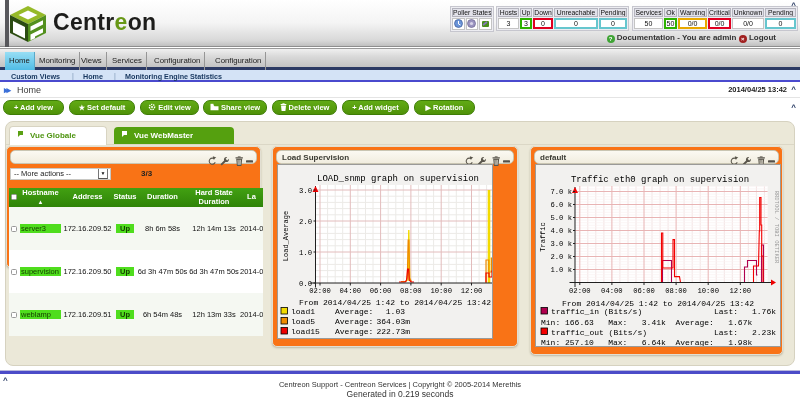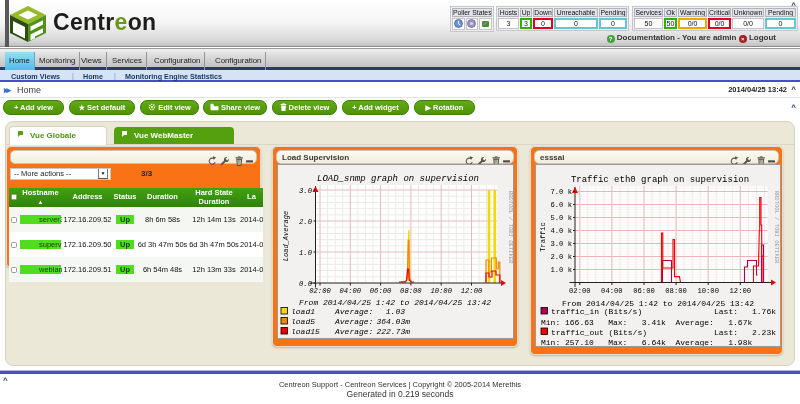--- a/index.html
+++ b/index.html
@@ -55,21 +55,21 @@
 .whead .wtitle { position:absolute; left:5px; top:2px; font-size:8px; font-weight:bold; color:#3b3b33; }
 .wicons { position:absolute; right:3px; top:2px; }
 #moreact { position:absolute; left:3px; top:21px; width:101px; height:12px; border:1px solid #c8c8c4; background:#fff; font-size:7.5px; color:#222; line-height:10px; padding-left:3px; }
 #moreact .db { position:absolute; right:2px; top:0px; width:10px; height:10px; background:#fff; border:1px solid #777; border-top:none; border-bottom:1px solid #555; font-size:5px; text-align:center; line-height:9px; color:#111; }
 #cnt33 { position:absolute; left:134px; top:22px; font-size:8px; font-weight:bold; color:#222; }
 #htable { position:absolute; left:2px; top:41px; width:254px; border-collapse:collapse; font-size:7.5px; table-layout:fixed; }
 #htable th { background:linear-gradient(#42a012,#2f8408); color:#fff; font-size:7.5px; font-weight:bold; padding:1px 0; line-height:8.5px; }
 #htable td { padding:0; height:11px; text-align:center; color:#111; white-space:nowrap; overflow:hidden; }
 #htable tr.odd td { background:#f5f8f2; }
 #htable tr.even td { background:#ffffff; }
-.hname { background:#4fdd1d; color:#143c00; display:block; margin:8px 1px; text-align:left; padding-left:19px; line-height:9px; }
+.hname { background:#4fdd1d; color:#143c00; display:block; margin:17px 1px; text-align:left; padding-left:1px; line-height:9px; }
 .hup { background:#4fdd1d; color:#143c00; display:block; margin:1px 3px; line-height:9px; font-weight:bold; }
 .cb { display:inline-block; width:6px; height:6px; border:1px solid #999; background:#fff; border-radius:1.5px; vertical-align:middle; }
 .gpanel { position:absolute; background:#f2f1ef; border:1px solid #9a9a98; overflow:hidden; }
 #footer { position:absolute; left:0; top:370px; width:800px; height:34px; background:#fff; border-top:1px solid #b8b8dc; }
 #footer .f1 { position:absolute; top:9px; width:800px; text-align:center; font-size:7.5px; color:#333; }
 #footer .f2 { position:absolute; top:18px; width:800px; text-align:center; font-size:8.5px; color:#333; }
 #caret-bot { position:absolute; left:3px; top:4px; }
 </style>
 </head>
 <body>
@@ -312,21 +312,21 @@
                 <rect x="30.8" y="0.4" width="2.8" height="0.9"></rect>
               </g>
               <g stroke="#f1eddf" stroke-width="0.7">
                 <line x1="30.9" y1="3.8" x2="31.2" y2="8.8"></line>
                 <line x1="32.2" y1="3.8" x2="32.2" y2="8.8"></line>
                 <line x1="33.5" y1="3.8" x2="33.2" y2="8.8"></line>
               </g>
               <rect x="39" y="4.2" width="7" height="2.4" rx="0.6" fill="#55514a"></rect>
             </svg></div>
         </div>
-      <div class="gpanel" style="left:4px; top:17px; width:237px; height:175px;font-style:italic;">
+      <div class="gpanel" style="left:4px; top:17px; width:216px; height:175px;">
           <svg width="235" height="173" viewBox="0 0 235 173" style="position:absolute;left:0;top:0;">
 <rect x="0" y="0" width="235" height="173" fill="#f2f1ef"></rect>
 <rect x="37.5" y="20.0" width="182.0" height="98.0" fill="#ffffff"></rect>
 <line x1="49.6" y1="20.0" x2="49.6" y2="118.0" stroke="#eceae7" stroke-width="1"></line>
 <line x1="57.2" y1="20.0" x2="57.2" y2="118.0" stroke="#eceae7" stroke-width="1"></line>
 <line x1="64.7" y1="20.0" x2="64.7" y2="118.0" stroke="#eceae7" stroke-width="1"></line>
 <line x1="79.9" y1="20.0" x2="79.9" y2="118.0" stroke="#eceae7" stroke-width="1"></line>
 <line x1="87.5" y1="20.0" x2="87.5" y2="118.0" stroke="#eceae7" stroke-width="1"></line>
 <line x1="95.0" y1="20.0" x2="95.0" y2="118.0" stroke="#eceae7" stroke-width="1"></line>
 <line x1="110.2" y1="20.0" x2="110.2" y2="118.0" stroke="#eceae7" stroke-width="1"></line>
@@ -407,21 +407,21 @@
 <rect x="3" y="162.5" width="6.5" height="6.5" fill="#ee0000" stroke="#000" stroke-width="0.8"></rect>
 <text x="13" y="169" font-family="Liberation Mono, monospace" font-size="8" fill="#000" xml:space="preserve">load15</text>
 <text x="57" y="169" font-family="Liberation Mono, monospace" font-size="8" fill="#000" xml:space="preserve">Average:</text>
 <text x="132" y="169" font-family="Liberation Mono, monospace" font-size="8" fill="#000" text-anchor="end" xml:space="preserve">222.73m</text>
 <text x="231" y="62" font-family="Liberation Mono, monospace" font-size="5.5" fill="#9a9a9a" text-anchor="middle" transform="rotate(90 231 62)">RRDTOOL / TOBI OETIKER</text>
 </svg>
         </div>
     </div>
     <div id="w3" class="widget">
       <div class="whead">
-          <div class="wtitle">esssai</div>
+          <div class="wtitle">default</div>
           <div class="wicons"><svg width="46" height="11" viewBox="0 0 46 11">
               <g stroke="#5a564c" fill="none" stroke-width="1.1">
                 <path d="M7.6,3.1 A3.1,3.1 0 1 0 8.2,6.3"></path>
               </g>
               <polygon points="5.9,0.2 9.3,1.6 6.2,3.4" fill="#5a564c"></polygon>
               <path d="M20.2,1.2 a2.5,2.5 0 0 0 -3.1,3.3 l-3.2,3.2 a1,1 0 0 0 1.4,1.4 l3.2,-3.2 a2.5,2.5 0 0 0 3.3,-3.1 l-1.6,1.6 l-1.6,-1.6 z" fill="#5a564c"></path>
               <g fill="#5a564c">
                 <path d="M29.2,2.8 h6 l-0.7,6.6 a0.8,0.8 0 0 1 -0.8,0.7 h-3 a0.8,0.8 0 0 1 -0.8,-0.7 z"></path>
                 <rect x="28.4" y="1.3" width="7.6" height="1.1" rx="0.4"></rect>
                 <rect x="30.8" y="0.4" width="2.8" height="0.9"></rect>

